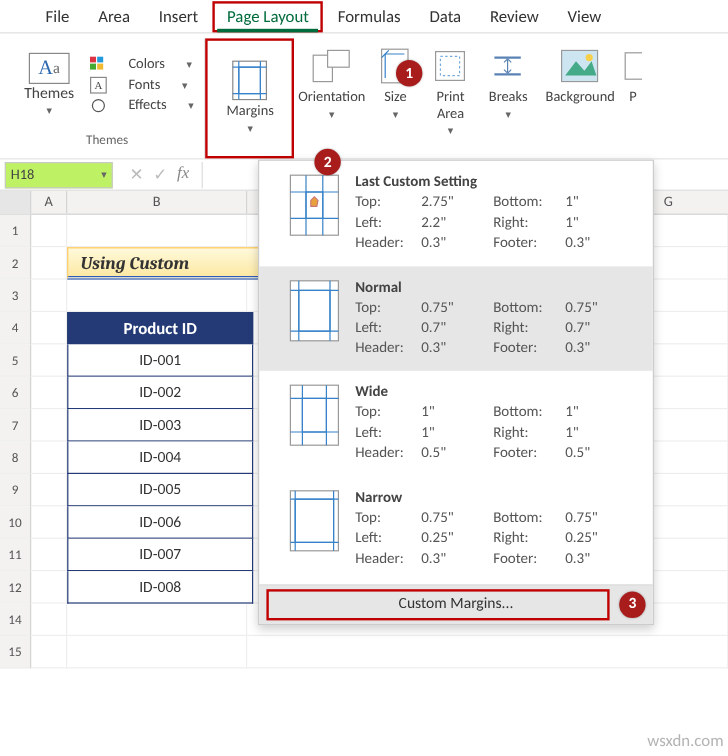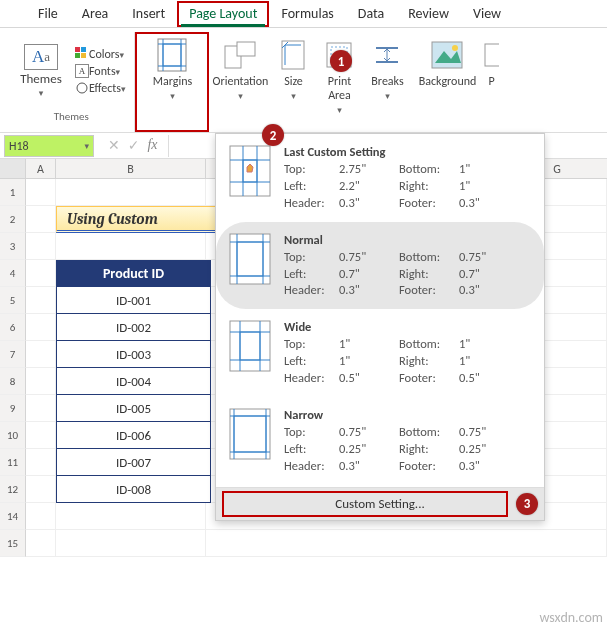--- a/index.html
+++ b/index.html
@@ -73,36 +73,36 @@
     width: 34px; height: 26px; border: 1px solid #888;
     display:flex; align-items:center; justify-content:center;
     font-family: Georgia, serif;
     background:#fff;
   }
   .themes-icon span:first-child{color:#2d6ab0;font-size:17px;}
   .themes-icon span:last-child{color:#666;font-size:13px;}
   .themes-small {
     display:flex; flex-direction:column; gap:1px; font-size:12px;
   }
-  .themes-small .row {display:flex; gap:0; align-items:center; padding:1px 3px; cursor:pointer;}
+  .themes-small .row {display:flex; gap:18px; align-items:center; padding:1px 3px; cursor:pointer;}
   .themes-small .mini-icon{width:14px;height:14px;display:inline-flex;align-items:center;justify-content:center;}
   .chev{font-size:9px;color:#666;}
 
   
   .bigbtn {
     display:flex; flex-direction:column; align-items:center; justify-content:flex-start;
     width: 62px; padding-top:6px; font-size:12px; cursor:pointer; gap:3px;
   }
   .bigbtn .ico { width:34px; height:34px; display:flex;align-items:center;justify-content:center;}
   .bigbtn .lbl {text-align:center; line-height:1.15;}
   .bigbtn .chev{margin-top:-2px;}
   .margins-callout {
     border: 2px solid #c00000;
     width: 74px;
-    padding-top:4px;
+    padding-top:16px;
   }
 
   
   .co {
     width:22px;height:22px;border-radius:50%;
     background:#a81c1c;color:#fff;font-weight:bold;
     display:flex;align-items:center;justify-content:center;
     font-size:13px;position:absolute;z-index:50;
     box-shadow:0 0 2px rgba(0,0,0,.3);
   }
@@ -162,21 +162,21 @@
     display:flex;align-items:center;justify-content:center;color:#333;font-size:13px;
     background:#fff;z-index:0;
   }
 
   
   .dropdown{
     position:absolute; left:215px; top:133px; width:330px;
     background:#fff; border:1px solid #ccc; box-shadow:0 3px 8px rgba(0,0,0,.2);
     z-index:10; padding-bottom:0;
   }
-  .opt{display:flex;gap:12px;padding:10px 12px 10px 12px;cursor:pointer;border-radius:30px;}
+  .opt{display:flex;gap:12px;padding:10px 12px 10px 24px;cursor:pointer;}
   .opt.sel{background:#e6e6e6;}
   .opt .thumb{width:44px;height:54px;flex-shrink:0;}
   .opt .d{flex:1;font-size:12.5px;color:#555;}
   .opt .d .nm{font-weight:600;color:#444;margin-bottom:2px;}
   .opt .d .rw{display:flex;line-height:1.35;}
   .opt .d .rw .l1{width:55px;}
   .opt .d .rw .v1{width:60px;}
   .opt .d .rw .l2{width:60px;}
   .custom{
     height:33px;background:#e6e6e6;display:flex;align-items:center;justify-content:center;
@@ -596,19 +596,19 @@
       <div class="rw">
           <span class="l1">Header:</span>
           <span class="v1">0.3"</span>
           <span class="l2">Footer:</span>
           <span>0.3"</span>
         </div>
     </div>
   </div>
 
   <div class="custom">
-    <span>Custom Setting...</span>
+    <span>Custom Margins...</span>
     <div class="custom-callout"></div>
     <div class="co" style="position:absolute;right:6px;top:5px">3</div>
   </div>
 </div>
 
 <div class="watermark">wsxdn.com</div>
 
 </body></html>

